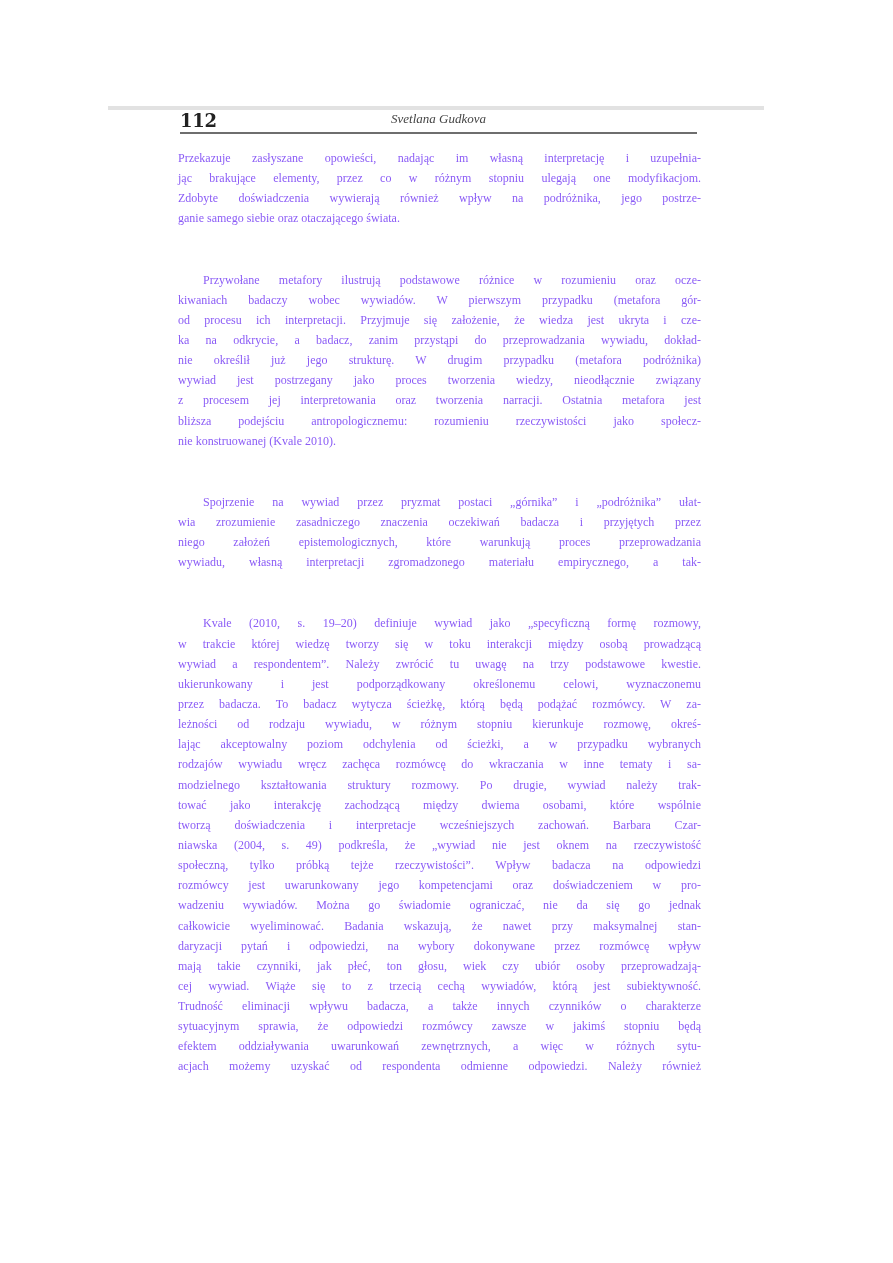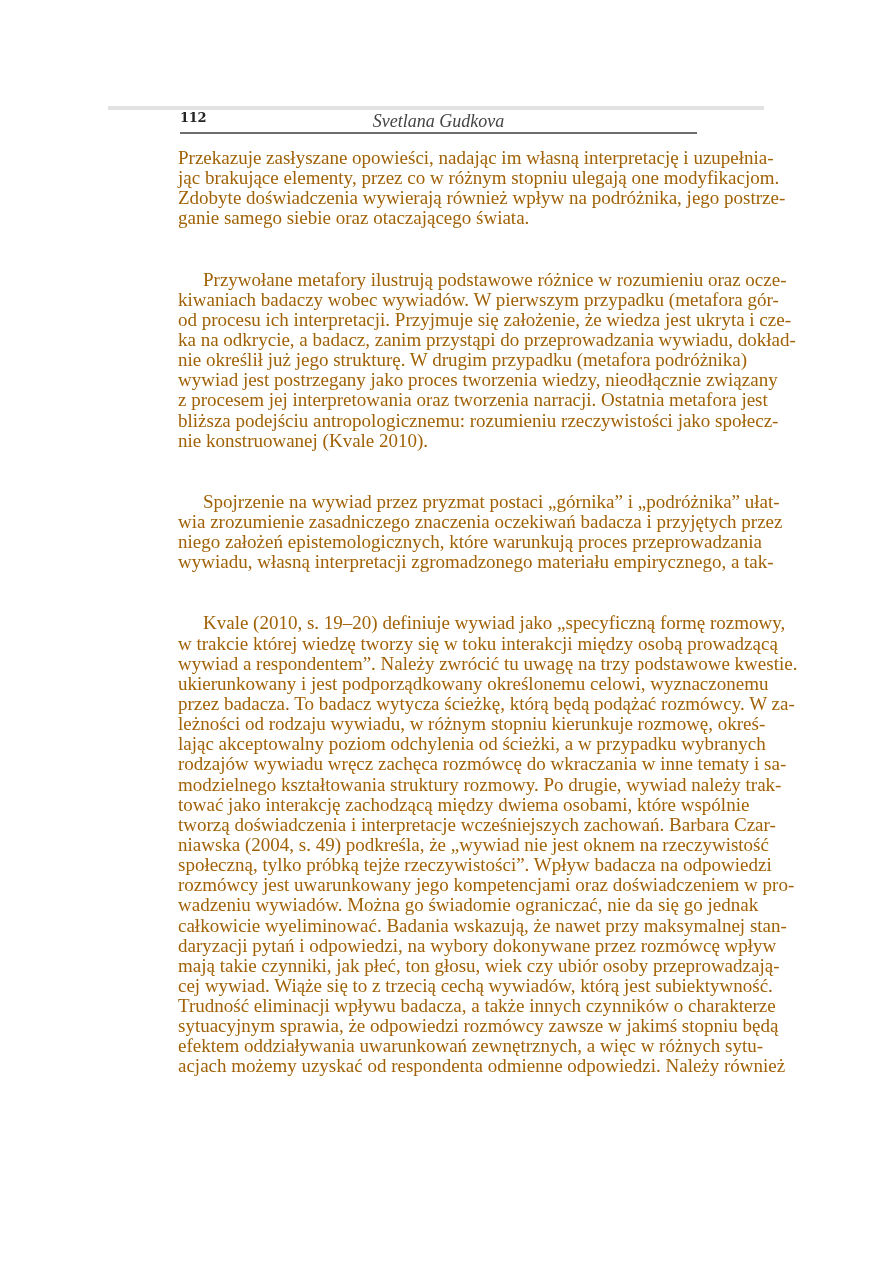--- a/index.html
+++ b/index.html
@@ -9,30 +9,30 @@
   .top-band {
     position: absolute; left: 108px; top: 106px; width: 656px; height: 4px;
     background: #e2e2e2;
   }
   .running-head {
     position: absolute; left: 180px; top: 110px; width: 517px; height: 22px;
     border-bottom: 2px solid #6e6e6e;
   }
   .page-number {
     position: absolute; left: 0; top: 0px;
-    font-family: "DejaVu Serif", serif; font-weight: bold; font-size: 13px; color: #222;
+    font-family: "DejaVu Serif", serif; font-weight: bold; font-size: 18px; color: #222;
     letter-spacing: -0.3px;
   }
   .author {
     position: absolute; left: 0; right: 0; top: 1px; text-align: center;
-    font-family: "Liberation Serif", serif; font-style: italic; font-size: 18px; color: #444;
+    font-family: "Liberation Serif", serif; font-style: italic; font-size: 13px; color: #444;
   }
   .body-text {
     position: absolute; left: 178px; top: 148px; width: 523px;
-    font-family: "Liberation Serif", serif; font-size: 19px; line-height: 20.15px; color: #a16207;
+    font-family: "Liberation Serif", serif; font-size: 12px; line-height: 20.15px; color: #8b5cf6;
   }
   .line {
     display: block; white-space: nowrap; text-align: justify; text-align-last: justify; height: 20.15px;
   }
   .line.last { text-align-last: left; }
   .line.indent { padding-left: 25px; margin-top: 41px; }
 </style>
 </head>
 <body>
 

